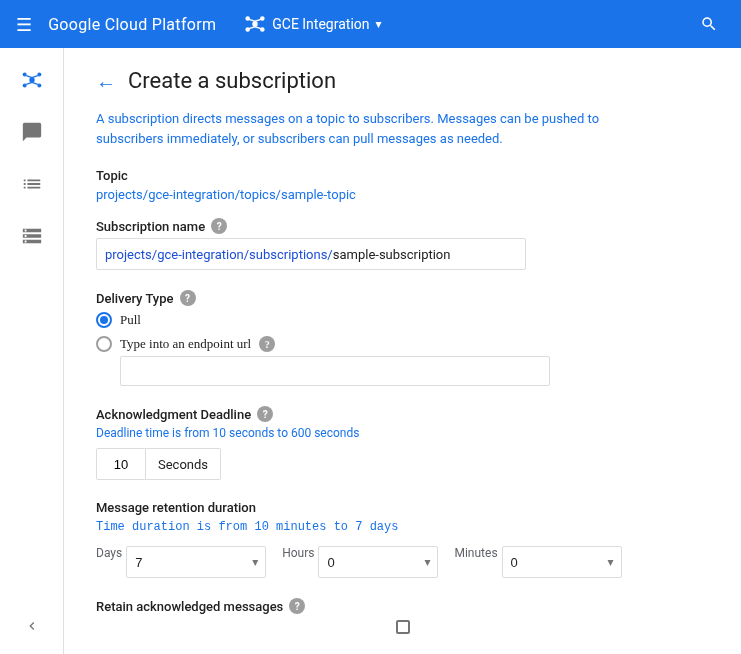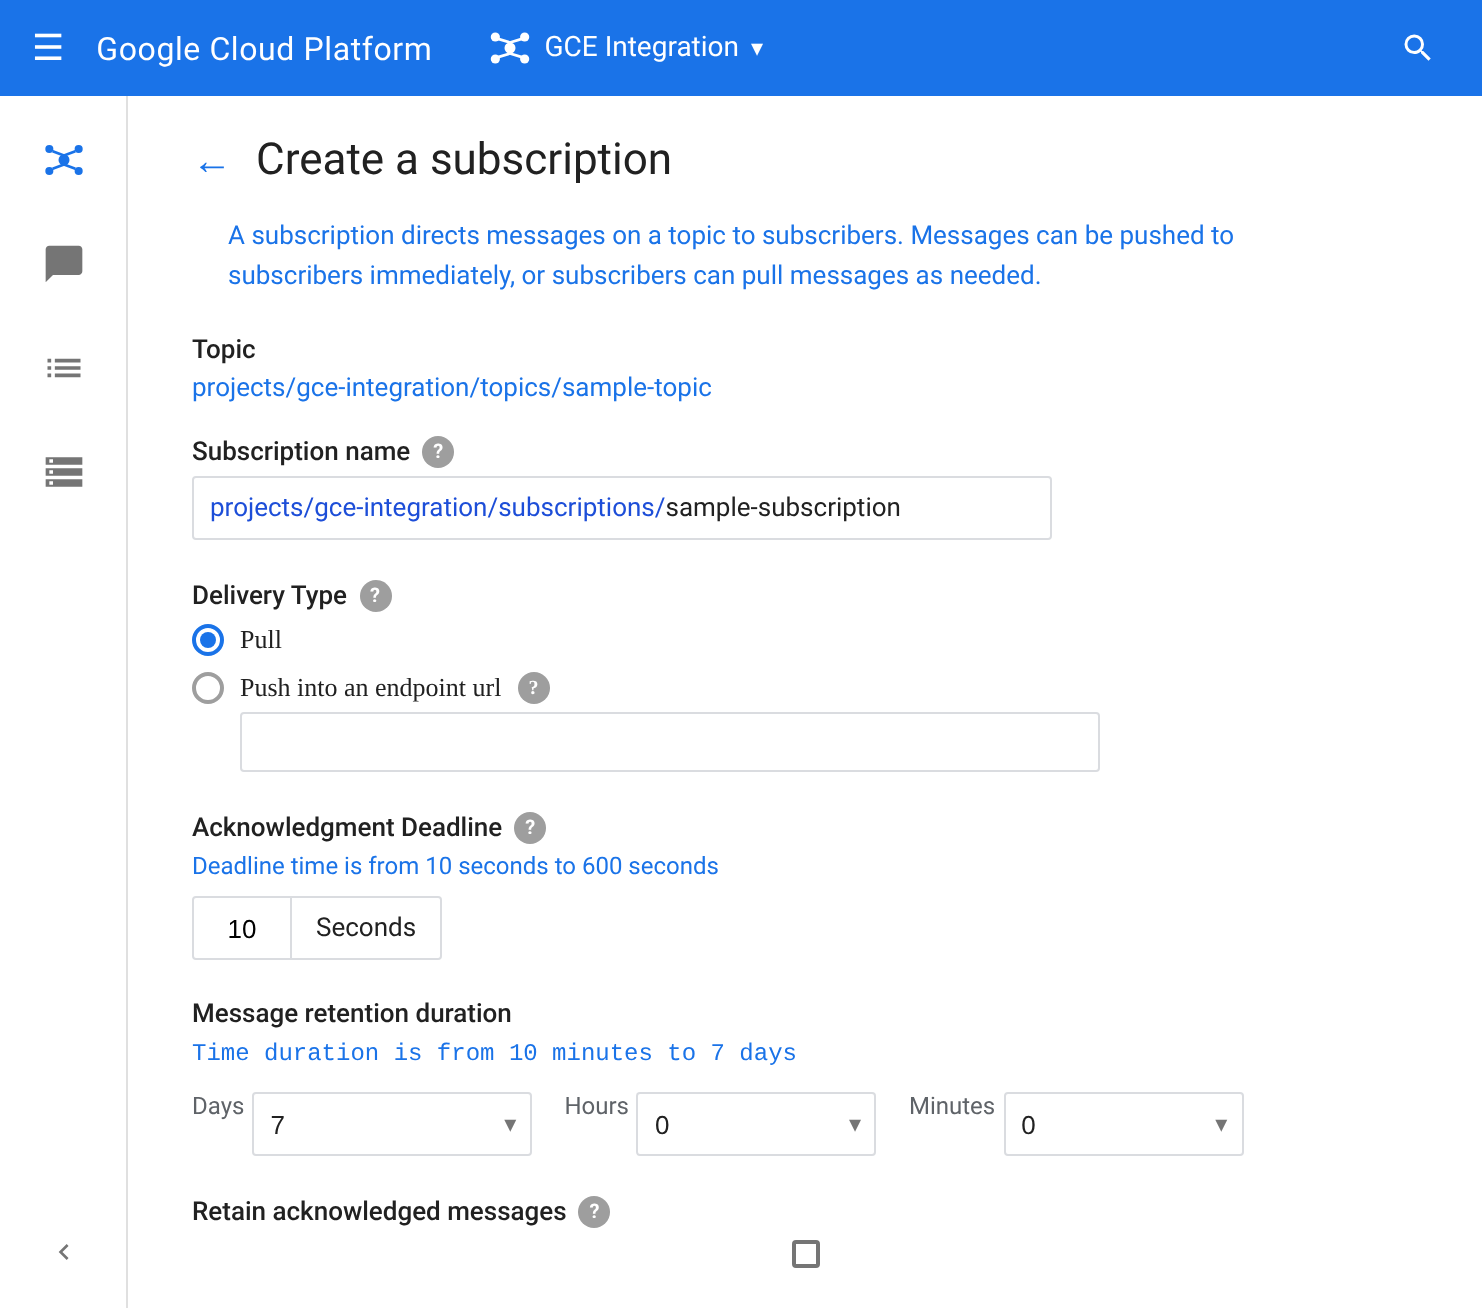--- a/index.html
+++ b/index.html
@@ -95,21 +95,20 @@
       color: #212121;
     }
 
     
     .info-text {
       color: #1a73e8;
       font-size: 13px;
       line-height: 1.5;
       margin-bottom: 20px;
       max-width: 540px;
-      margin-left: 18px;
     }
 
     
     .form-label {
       font-size: 13px;
       font-weight: 500;
       color: #212121;
       margin-bottom: 4px;
       display: flex;
       align-items: center;
@@ -365,21 +364,21 @@
           <span>Delivery Type</span>
           <span class="help-icon">?</span>
         </div>
         <div class="radio-group">
           <div class="radio-item">
             <div class="radio-circle selected"></div>
             <span>Pull</span>
           </div>
           <div class="radio-item">
             <div class="radio-circle"></div>
-            <span>Push into an endpoint url</span>
+            <span>Type into an endpoint url</span>
             <span class="help-icon">?</span>
           </div>
         </div>
         <input class="push-input" type="text" style="">
       </div>
 
       <div class="ack-section">
         <div class="form-label">
           <span>Acknowledgment Deadline</span>
           <span class="help-icon">?</span>

